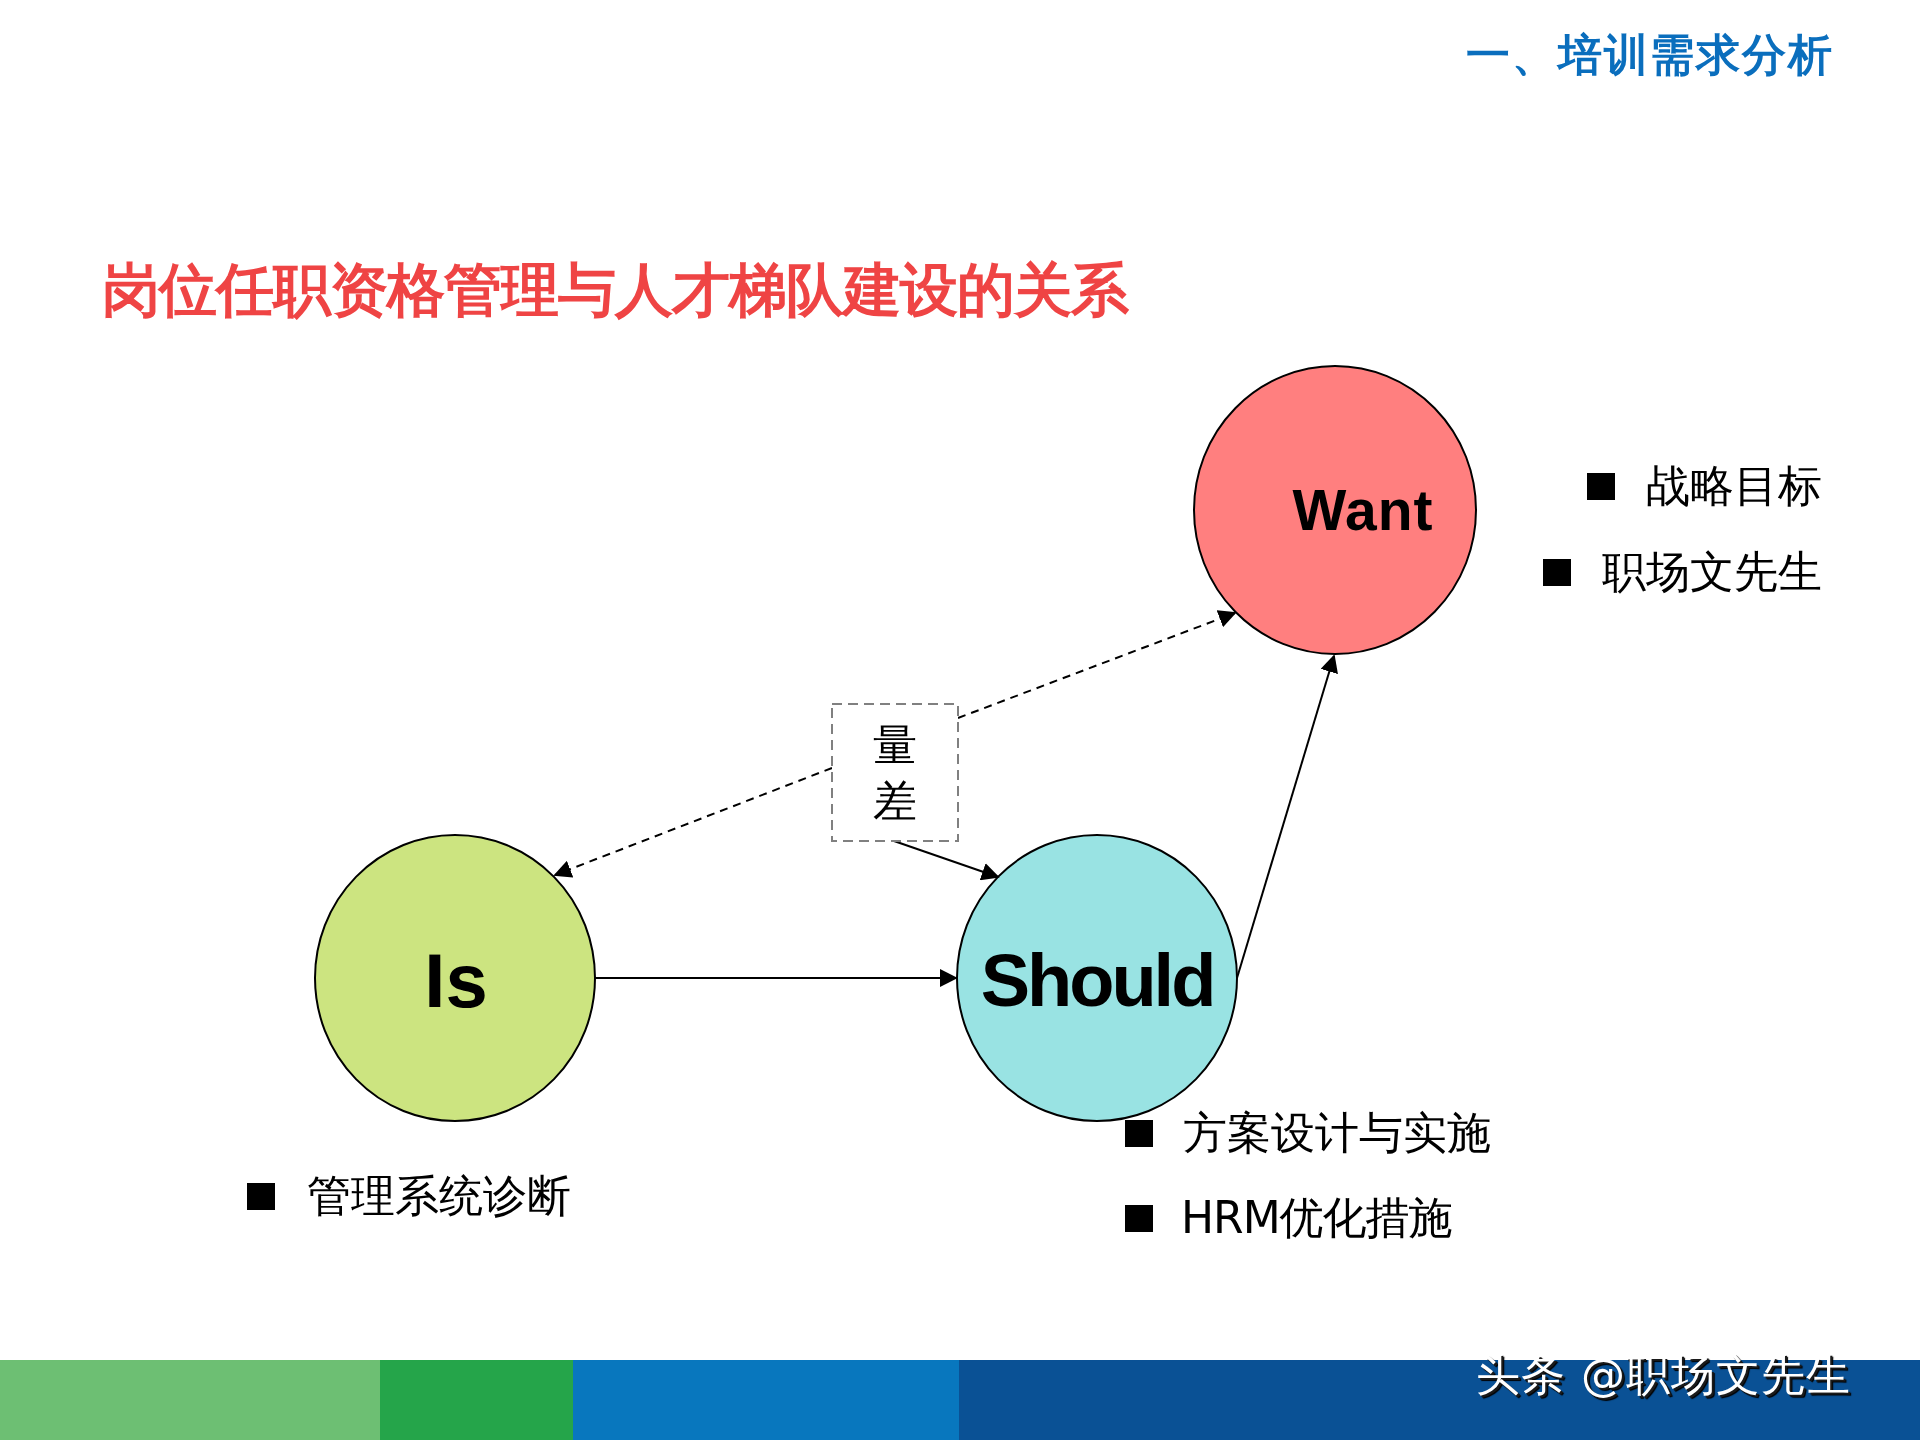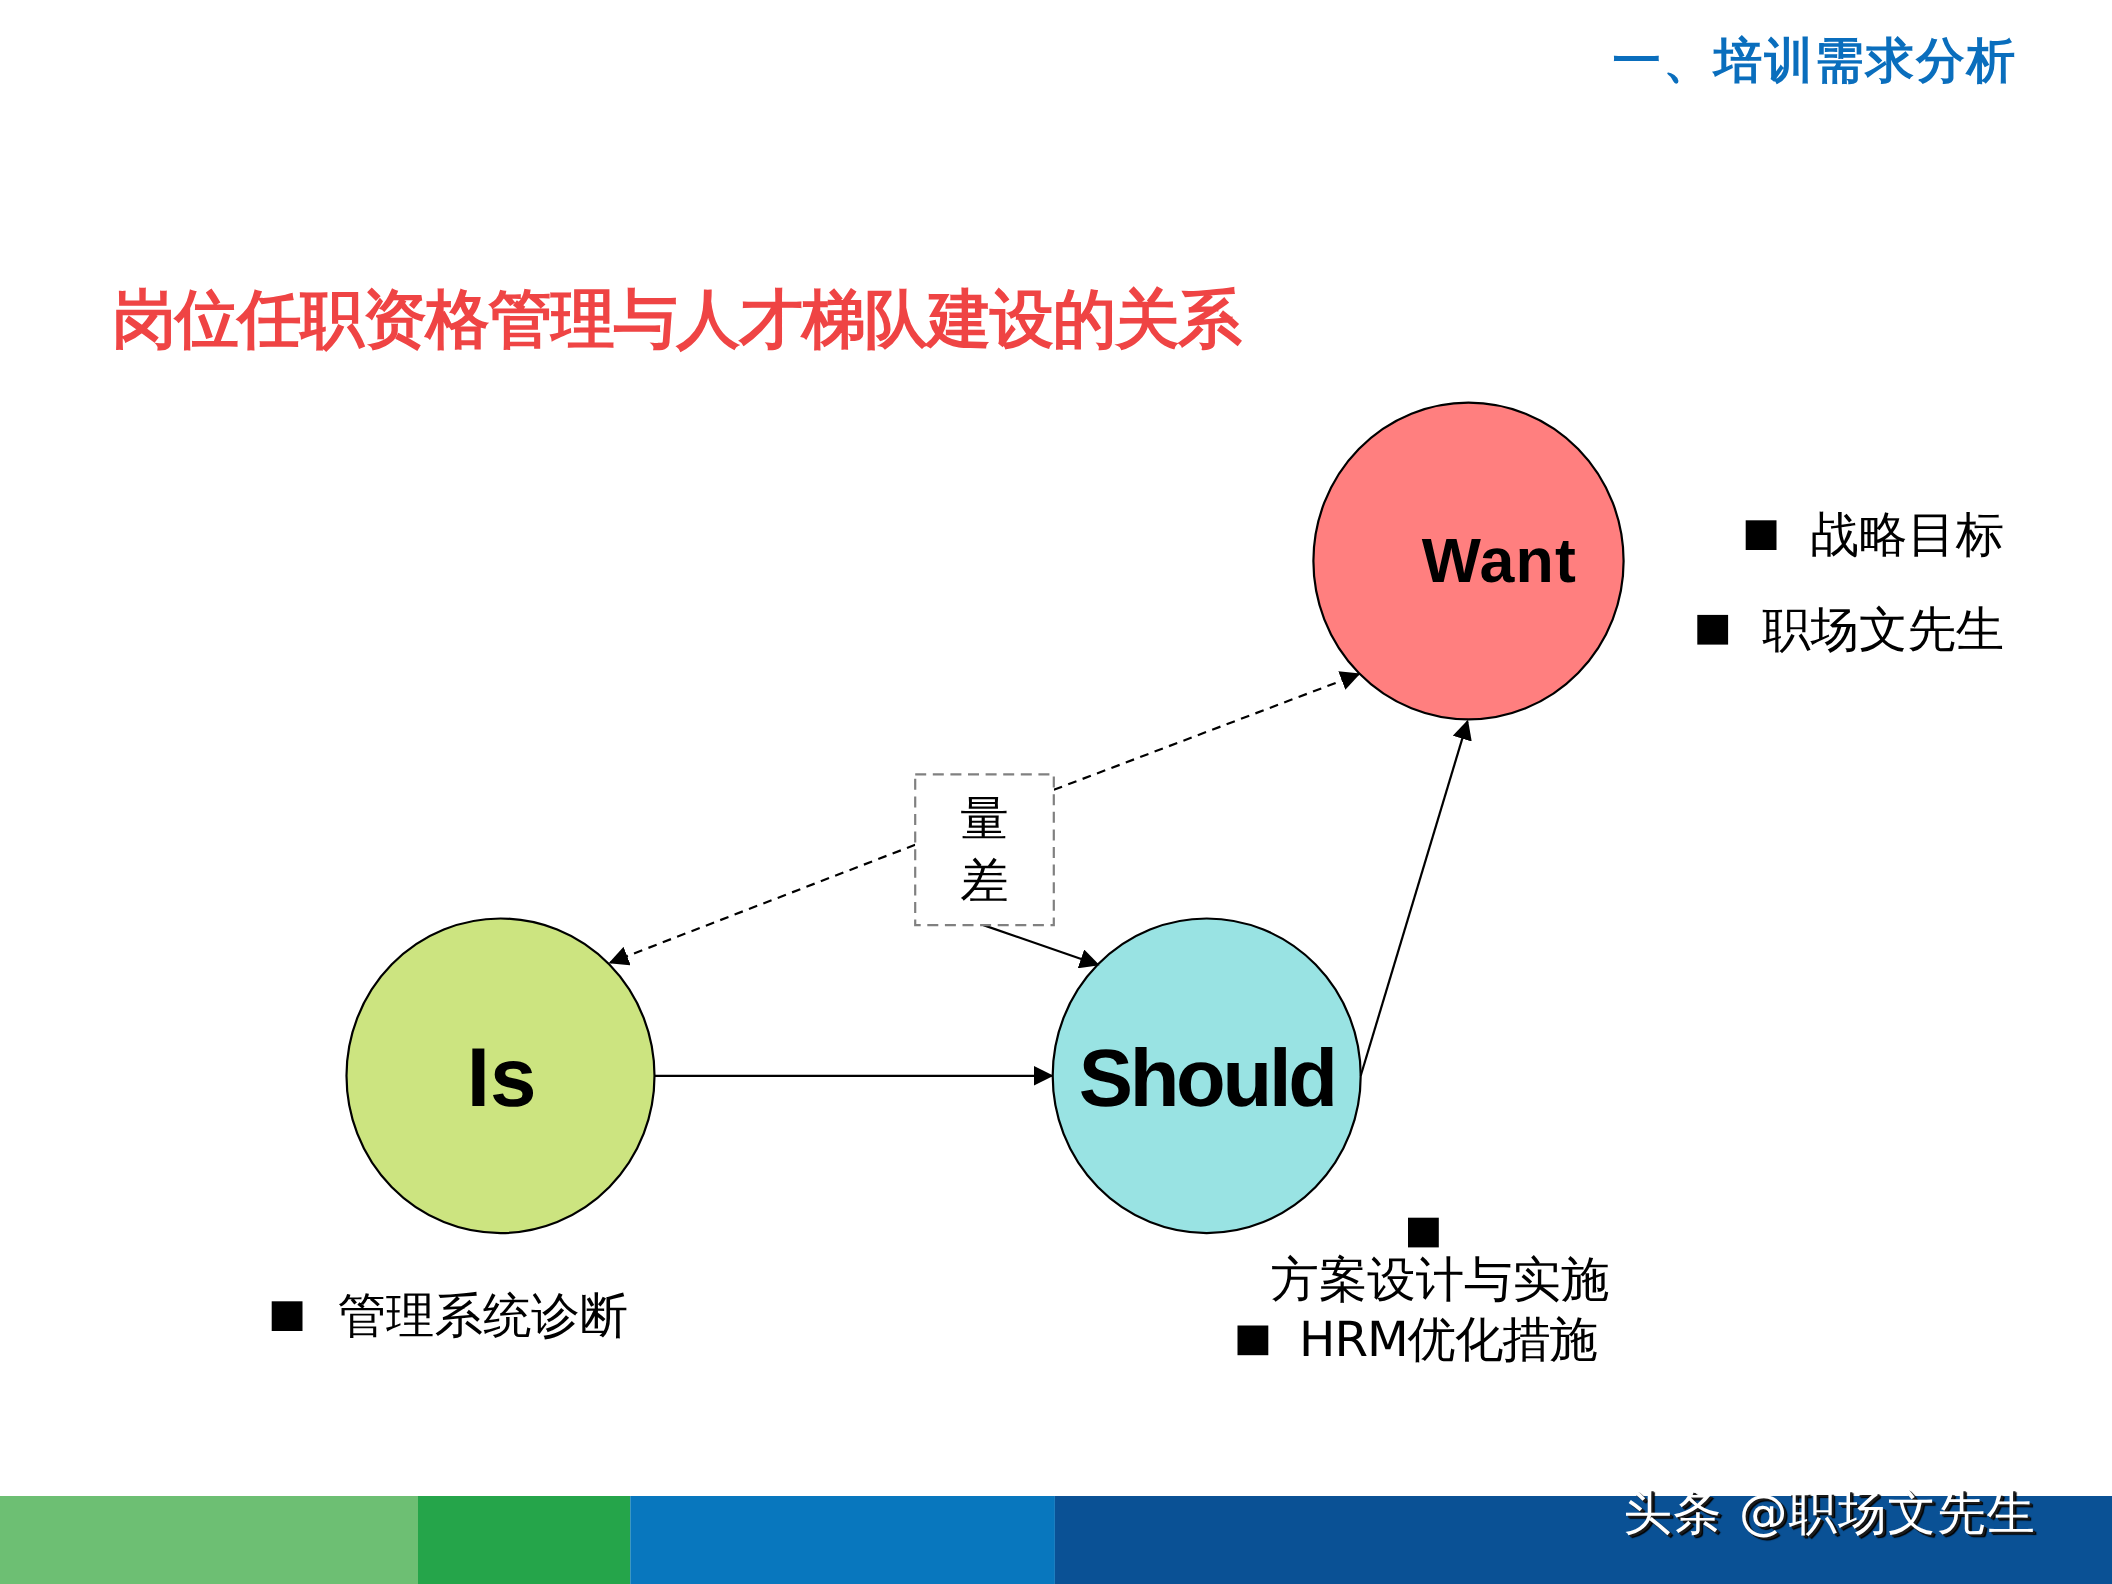--- a/index.html
+++ b/index.html
@@ -74,21 +74,21 @@
 </div>
 
 <div class="bullet-list" style="left:247px; top:1139px;">
   <div class="bullet" style="height:52px; margin-top:31px;">
     <span class="sq"></span>
     <span style="margin-left:32px;">管理系统诊断</span>
   </div>
 </div>
 
 <div class="bullet-list" style="left:1125px; top:1107px;">
-  <div class="bullet" style="height:52px;flex-direction:column;">
+  <div class="bullet" style="height:52px;">
     <span class="sq"></span>
     <span style="margin-left:30px;">方案设计与实施</span>
   </div>
   <div class="bullet" style="height:52px; margin-top:33px;align-items:center;">
     <span class="sq"></span>
     <span style="margin-left:28px; letter-spacing:-1px;">HRM优化措施</span>
   </div>
 </div>
 
 <div class="band" style="left:0; width:380px; background:#6DBF73;"></div>

